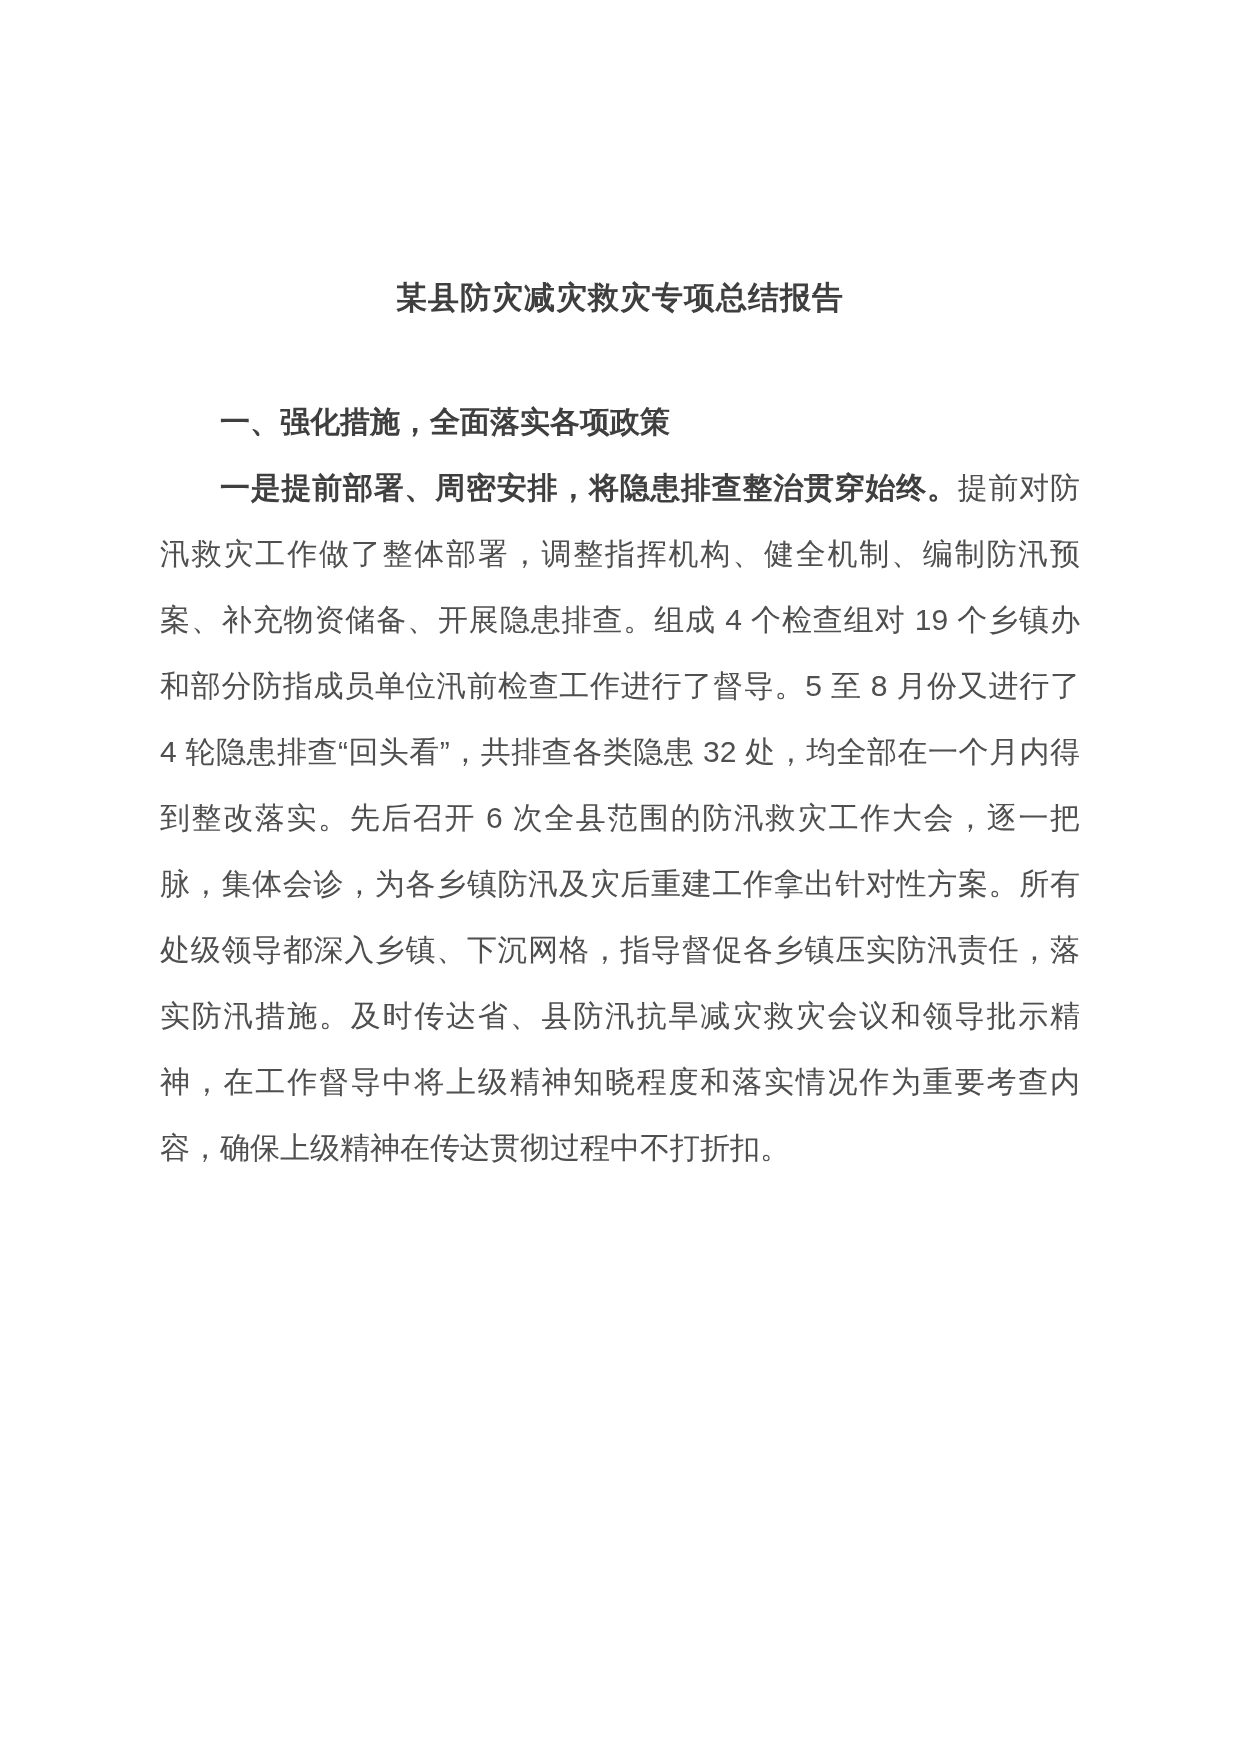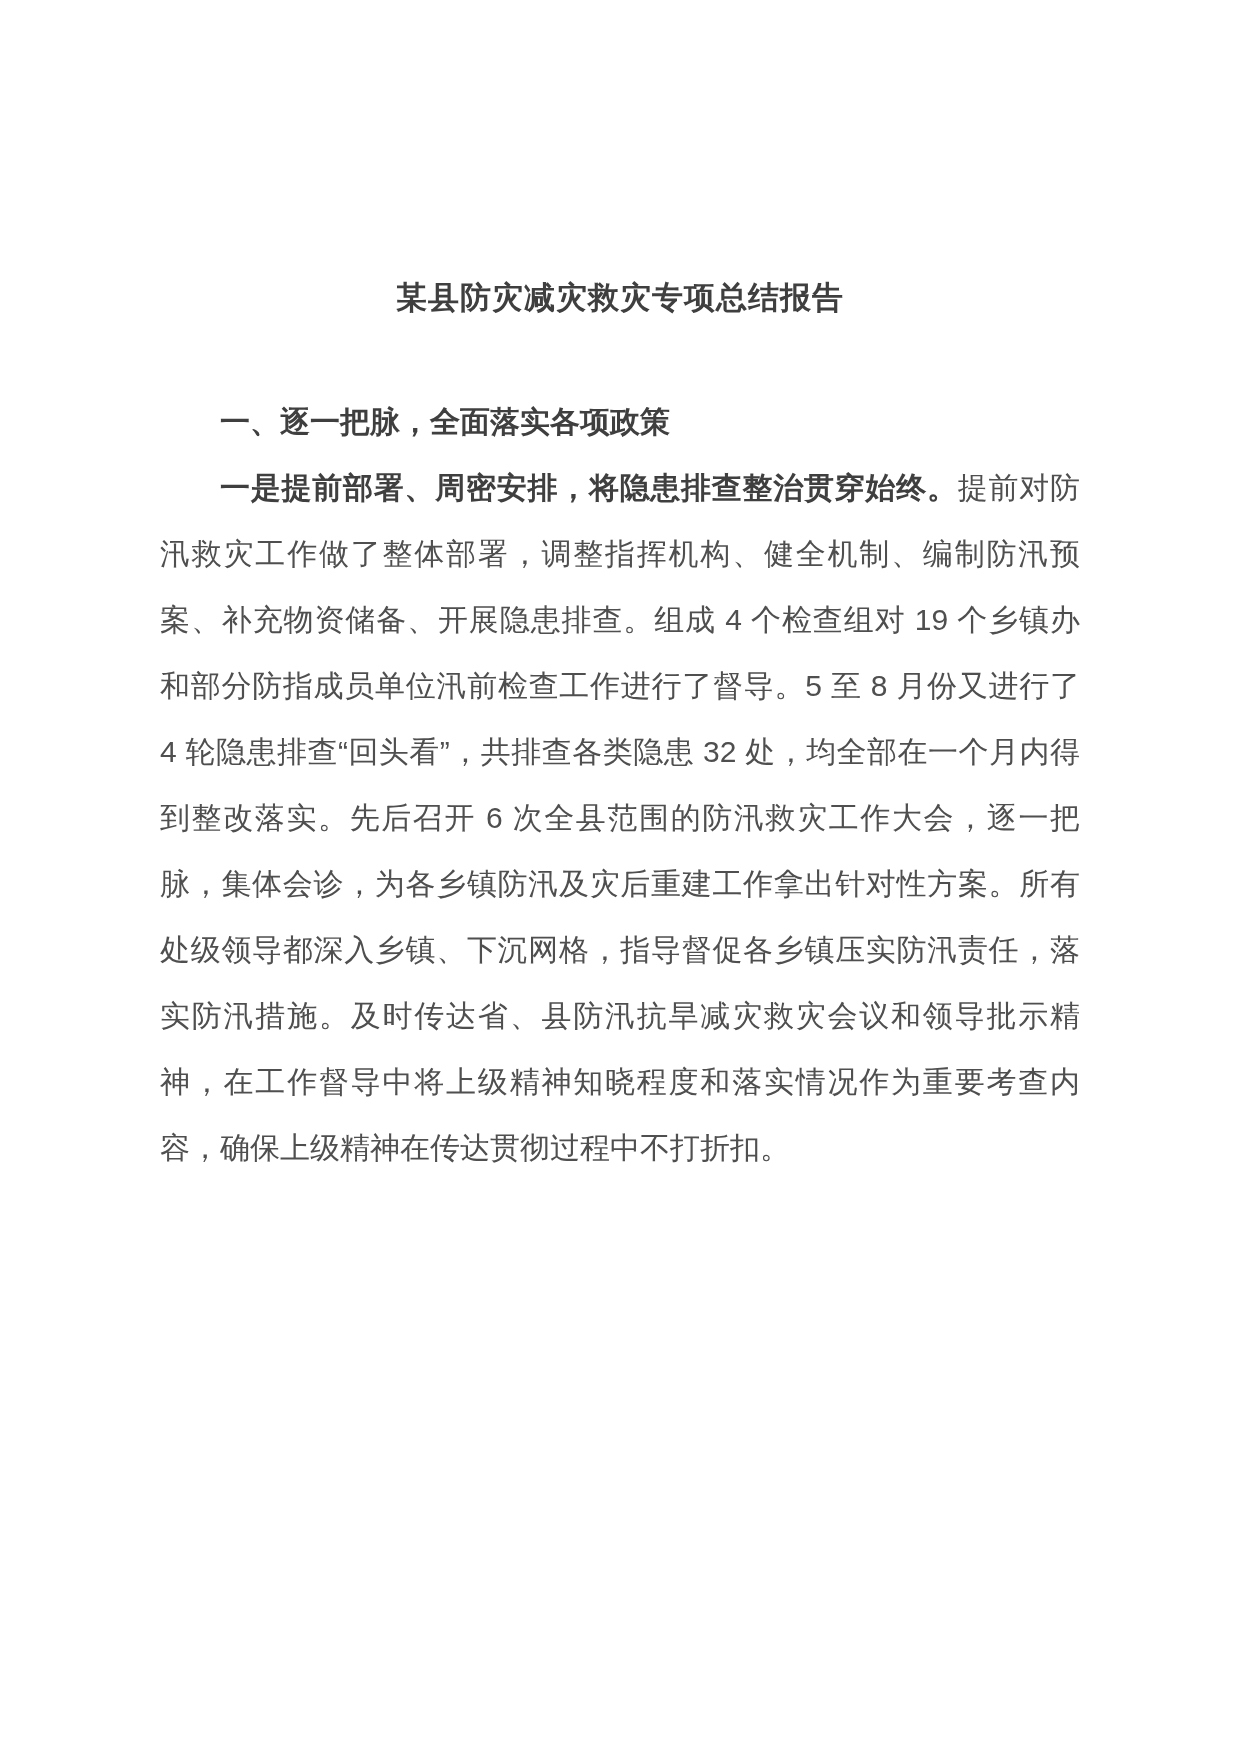--- a/index.html
+++ b/index.html
@@ -49,17 +49,17 @@
     color: var(--bold-color, #3f3f3f);
   }
 </style>
 </head>
 <body>
 
 <div class="page" style="--page-bg: #ffffff; --title-color: #3f3f3f; --body-color: #4f4f4f; --bold-color: #3f3f3f;">
   <div class="content">
     <h1 class="title">某县防灾减灾救灾专项总结报告</h1>
     <div id="doc-body">
-        <p class="block heading"><span class="run-bold">一、逐一把脉，全面落实各项政策</span></p>
+        <p class="block heading"><span class="run-bold">一、强化措施，全面落实各项政策</span></p>
         <p class="block paragraph"><span class="run-bold">一是提前部署、周密安排，将隐患排查整治贯穿始终。</span><span class="run-regular">提前对防汛救灾工作做了整体部署，调整指挥机构、健全机制、编制防汛预案、补充物资储备、开展隐患排查。组成 4 个检查组对 19 个乡镇办和部分防指成员单位汛前检查工作进行了督导。5 至 8 月份又进行了 4 轮隐患排查“回头看”，共排查各类隐患 32 处，均全部在一个月内得到整改落实。先后召开 6 次全县范围的防汛救灾工作大会，逐一把脉，集体会诊，为各乡镇防汛及灾后重建工作拿出针对性方案。所有处级领导都深入乡镇、下沉网格，指导督促各乡镇压实防汛责任，落实防汛措施。及时传达省、县防汛抗旱减灾救灾会议和领导批示精神，在工作督导中将上级精神知晓程度和落实情况作为重要考查内容，确保上级精神在传达贯彻过程中不打折扣。</span></p>
       </div>
   </div>
 </div>
 
 </body></html>

